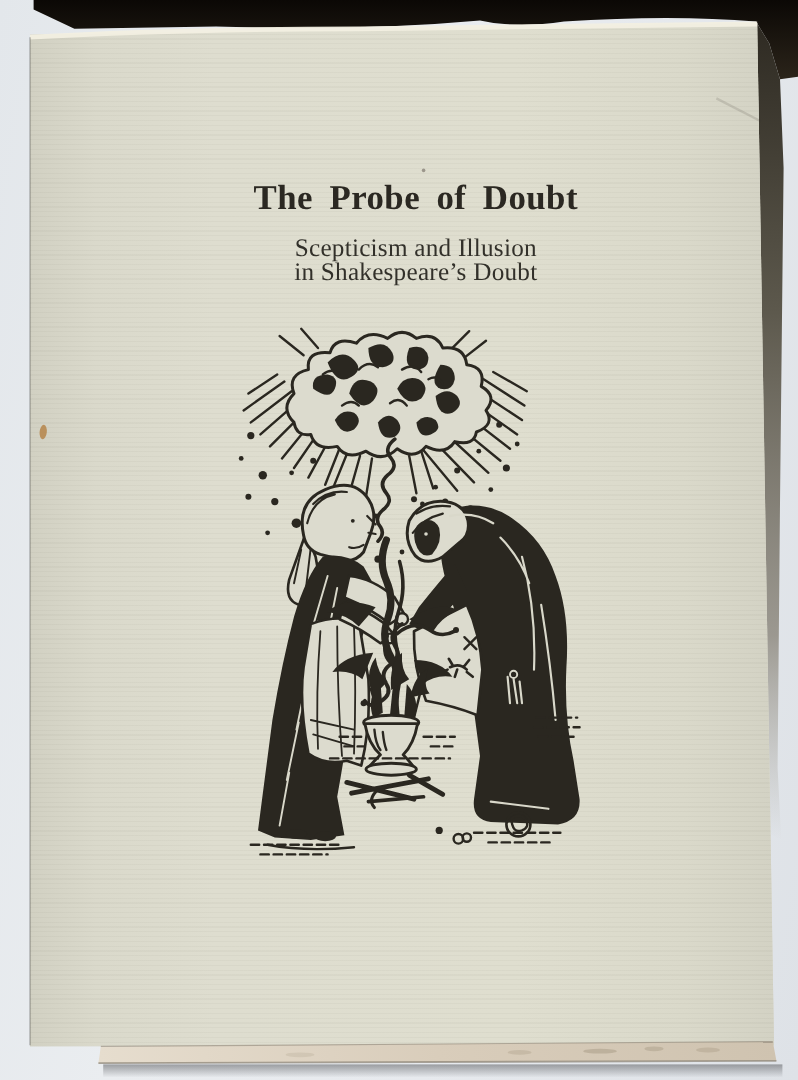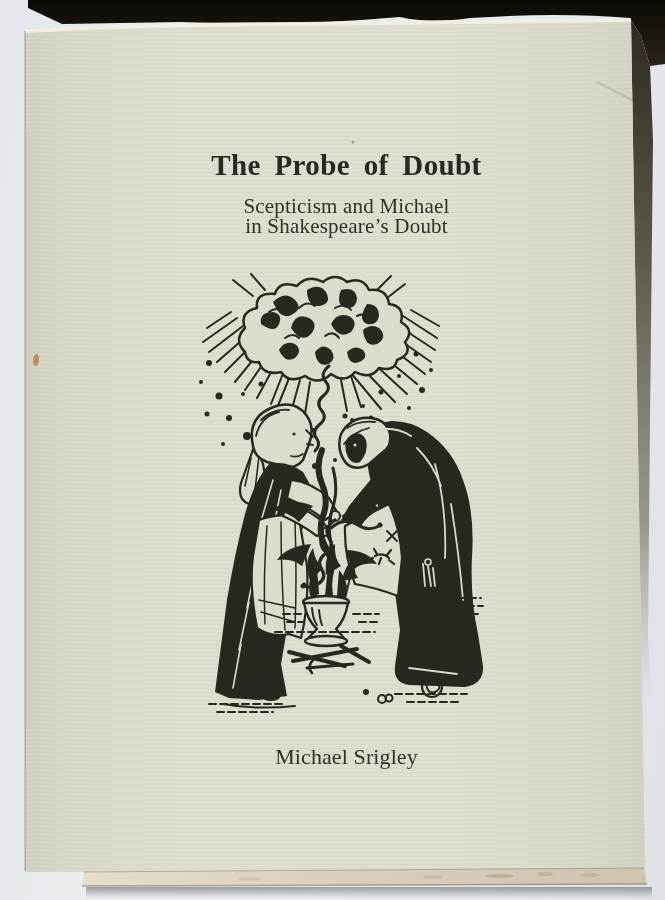--- a/index.html
+++ b/index.html
@@ -50,24 +50,23 @@
       </linearGradient>
     </defs>
     <path fill="url(#gTop)" d="M28 0 L665 0 L665 64 L650 66 L641 36 L630 18 Q560 12 470 18 Q430 24 400 17 Q300 26 180 22 L62 24 L28 8 Z"></path>
     <path fill="url(#gRight)" d="M630 18 L641 36 L650 66 L653 140 L650 420 L648 640 L651 700 L642 695 L639 540 L635 300 L632 90 Z"></path>
   </svg>
 
   <div class="book"></div>
 
   <div class="title">The Probe of Doubt</div>
   <div class="subtitle">
-    <span>Scepticism and Michael</span><br>
+    <span>Scepticism and Illusion</span><br>
     <span>in Shakespeare’s Doubt</span>
   </div>
-  <div class="author">Michael Srigley</div>
 
   <svg class="woodcut" viewBox="0 0 290 450" aria-hidden="true">
     <g stroke="#2a2720" fill="none" stroke-linecap="round" stroke-linejoin="round">
 
       <g stroke-width="2">
         <path d="M42 50 L8 74 M48 58 L14 84 M54 66 L22 94 M60 74 L30 104 M66 82 L40 114 M72 90 L50 122 M80 97 L62 130 M89 103 L76 136 M36 44 L12 60"></path>
         <path d="M208 48 L242 70 M202 57 L240 82 M196 66 L236 94 M190 75 L230 106 M183 84 L222 116 M175 92 L212 126 M166 99 L200 134 M156 105 L186 141 M216 42 L244 58"></path>
         <path d="M95 108 L82 140 M105 112 L96 144 M115 114 L110 146 M146 112 L152 143 M156 108 L166 139"></path>
         <path d="M58 28 L38 12 M70 22 L56 6 M180 24 L196 8 M192 30 L210 16"></path>
       </g>

